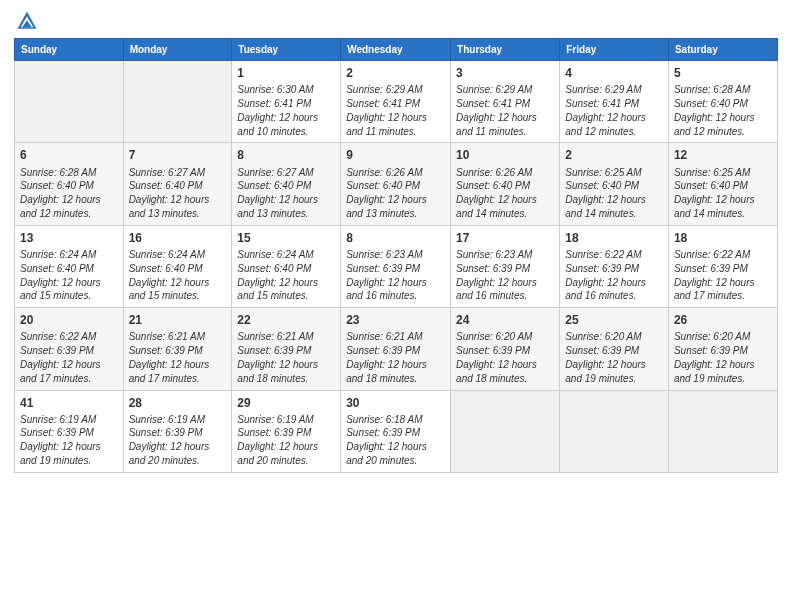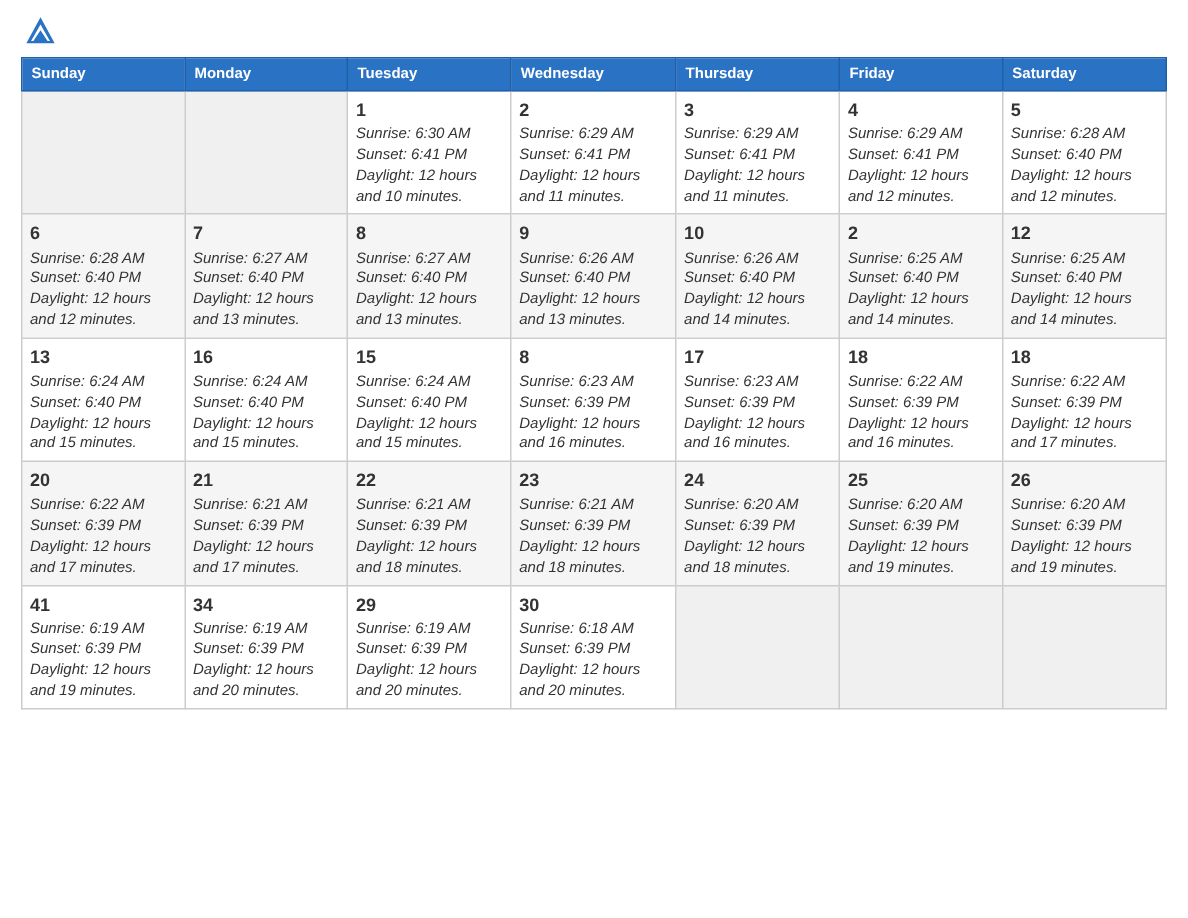--- a/index.html
+++ b/index.html
@@ -315,21 +315,21 @@
           </td>
         </tr>
         <tr>
           <td>
             <span class="day-num">41</span>
             <div class="day-info">Sunrise: 6:19 AM
 Sunset: 6:39 PM
 Daylight: 12 hours and 19 minutes.</div>
           </td>
           <td>
-            <span class="day-num">34</span>
+            <span class="day-num">28</span>
             <div class="day-info">Sunrise: 6:19 AM
 Sunset: 6:39 PM
 Daylight: 12 hours and 20 minutes.</div>
           </td>
           <td>
             <span class="day-num">29</span>
             <div class="day-info">Sunrise: 6:19 AM
 Sunset: 6:39 PM
 Daylight: 12 hours and 20 minutes.</div>
           </td>

